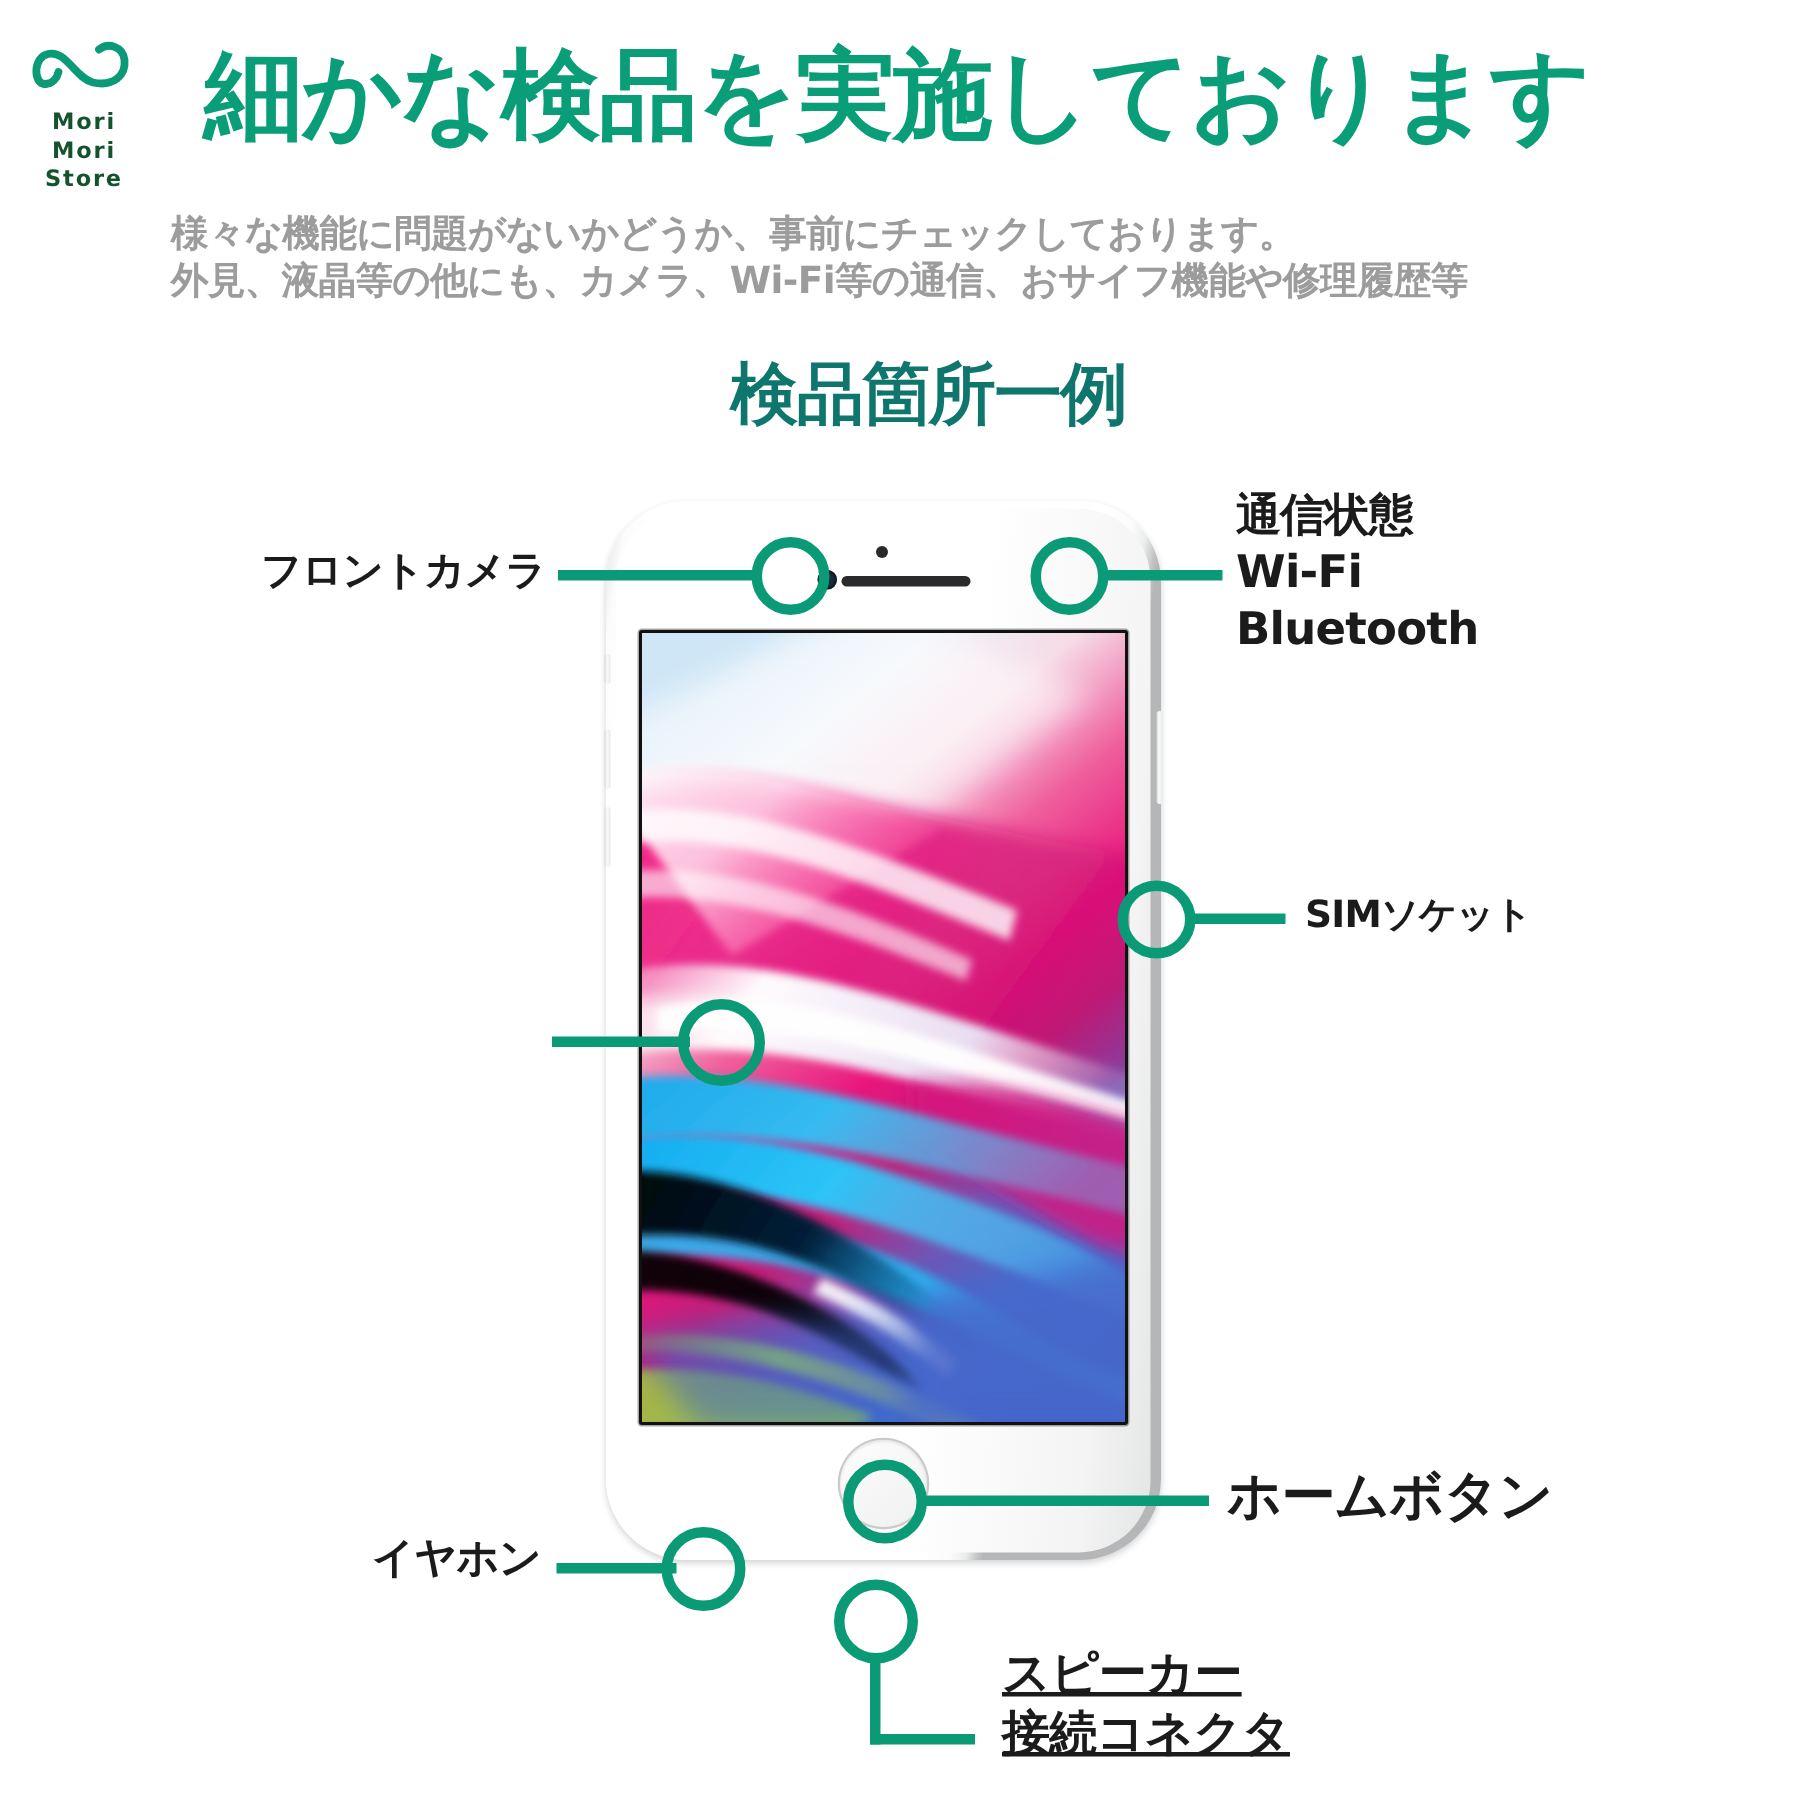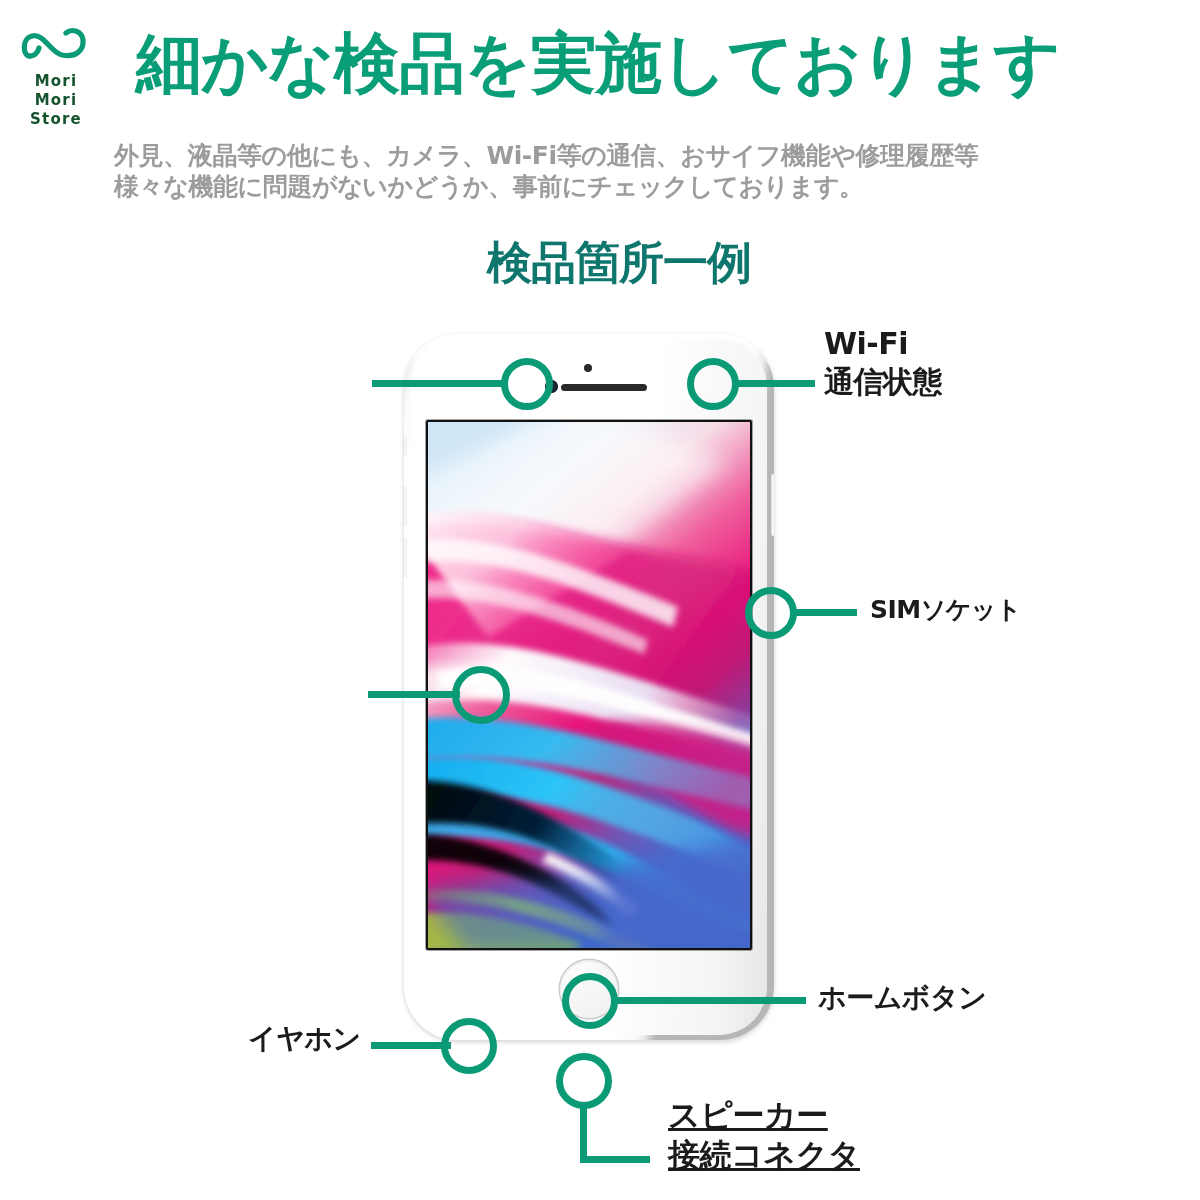--- a/index.html
+++ b/index.html
@@ -103,22 +103,22 @@
     <div class="logo-text">
       <div>Mori</div>
       <div>Mori</div>
       <div>Store</div>
     </div>
   </div>
 
   <div class="main-title">細かな検品を実施しております</div>
 
   <div class="sub-lines">
+    <div>様々な機能に問題がないかどうか、事前にチェックしております。</div>
     <div>外見、液晶等の他にも、カメラ、Wi-Fi等の通信、おサイフ機能や修理履歴等</div>
-    <div>様々な機能に問題がないかどうか、事前にチェックしております。</div>
   </div>
 
   <div class="section-title">検品箇所一例</div>
 
   <div class="phone">
     <div class="phone-body"></div>
     <div class="phone-inner"></div>
 
     <div class="side-btn sb-mute"></div>
     <div class="side-btn sb-volup"></div>
@@ -222,40 +222,44 @@
           <path d="M190,440 C250,432 300,420 340,410 L340,530 L170,530 Z" fill="#4a68cc" opacity=".8" filter="url(#bl10)"></path>
         </svg>
       </div>
     </div>
 
     <div class="home-btn"></div>
   </div>
 
   <div class="ring" style="left:501px; top:358px; width:52px; height:52px;"></div>
   <div class="lead h" style="left:372px; top:380px; width:130px;"></div>
+  <div class="lbl" style="left:174px; top:364px; font-size:27px; line-height:34px; text-align:right; width:190px;">
+    <div>フロントカメラ</div>
+  </div>
 
   <div class="ring" style="left:687px; top:358px; width:52px; height:52px;"></div>
   <div class="lead h" style="left:737px; top:380px; width:78px;"></div>
   <div class="lbl" style="left:824px; top:325px; font-size:30px; line-height:38px;">
+    <div>通信状態</div>
     <div>Wi-Fi</div>
-    <div>通信状態</div>
+    <div>Bluetooth</div>
   </div>
 
   <div class="ring" style="left:745px; top:587px; width:52px; height:52px;"></div>
   <div class="lead h" style="left:795px; top:609px; width:62px;"></div>
   <div class="lbl" style="left:870px; top:592px; font-size:25px; line-height:36px;">
     <div>SIMソケット</div>
   </div>
 
   <div class="ring" style="left:452px; top:666px; width:58px; height:58px;"></div>
   <div class="lead h" style="left:368px; top:691px; width:92px;"></div>
 
   <div class="ring" style="left:562px; top:973px; width:56px; height:56px;"></div>
   <div class="lead h" style="left:616px; top:997px; width:190px;"></div>
-  <div class="lbl" style="left:818px; top:980px; font-size:28px; line-height:36px;">
+  <div class="lbl" style="left:818px; top:980px; font-size:36px; line-height:36px;">
     <div>ホームボタン</div>
   </div>
 
   <div class="ring" style="left:441px; top:1018px; width:56px; height:56px;"></div>
   <div class="lead h" style="left:371px; top:1042px; width:80px;"></div>
   <div class="lbl" style="left:248px; top:1021px; font-size:28px; line-height:36px;">
     <div>イヤホン</div>
   </div>
 
   <div class="ring" style="left:556px; top:1053px; width:56px; height:56px;"></div>

